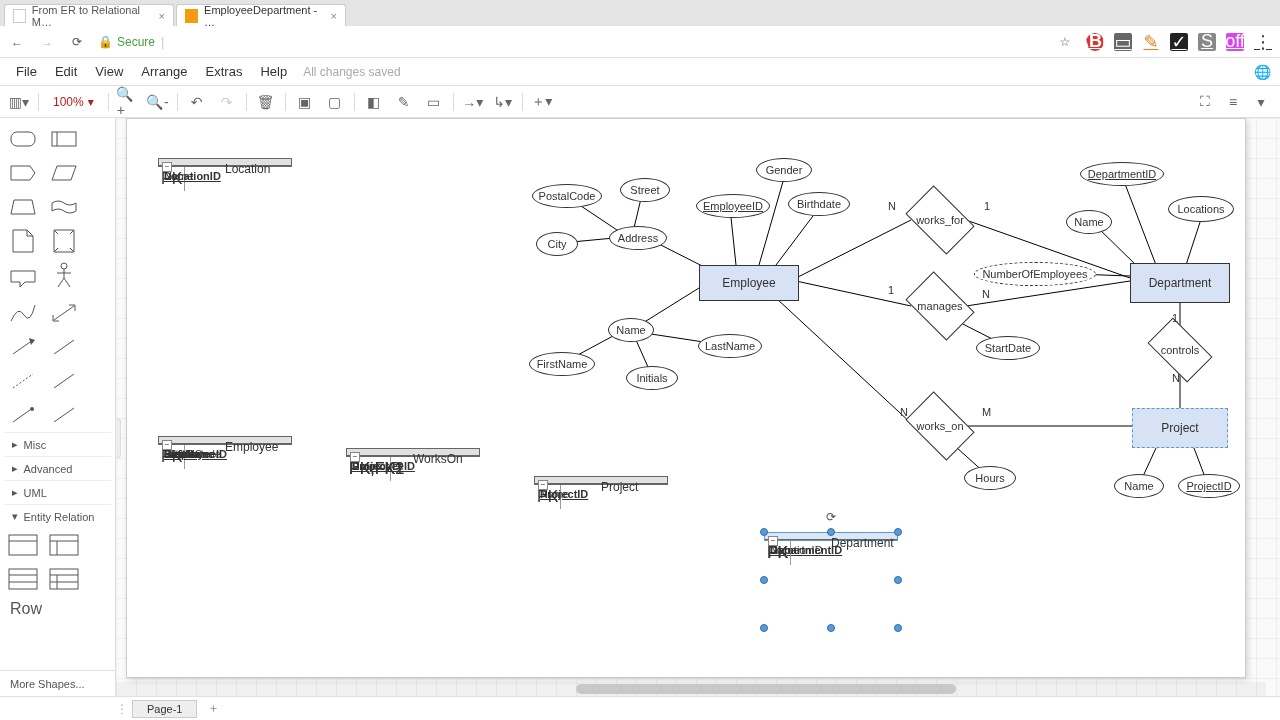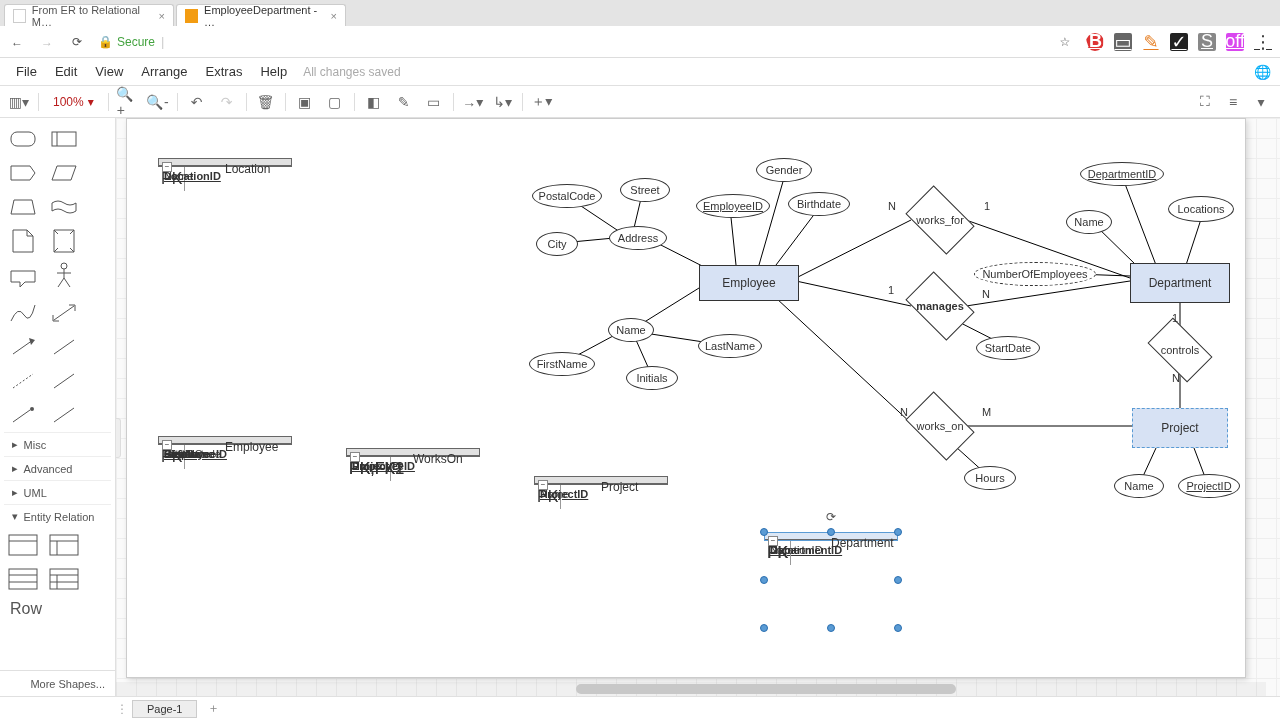--- a/index.html
+++ b/index.html
@@ -27,21 +27,21 @@
 .toolbar { height: 32px; display:flex; align-items:center; padding: 0 8px; border-bottom:1px solid #e0e0e0; gap:8px; }
 .toolbar .tbtn { width:22px; height:22px; display:inline-flex; align-items:center; justify-content:center; color:#666; cursor:pointer; font-size:14px; }
 .toolbar .sep { width:1px; height:18px; background:#ddd; }
 .toolbar .zoom { font-size:12px; color:#b91c1c; display:flex; align-items:center; gap:4px; padding:2px 6px;}
 .toolbar .right { margin-left:auto; display:flex; gap:6px; }
 .workarea { display:flex; height: calc(720px - 26px - 32px - 28px - 32px - 24px); }
 .sidebar { width:116px; border-right:1px solid #e0e0e0; display:flex; flex-direction:column; }
 .shapepal { flex:1; padding:4px; overflow:hidden; position:relative;}
 .shapecell { display:inline-flex; width:34px; height:30px; align-items:center; justify-content:center; margin:2px; cursor:pointer; }
 .paltext { font-size:11px; color:#555; padding:5px 8px; cursor:pointer; display:flex; align-items:center; gap:6px; border-top:1px solid #eee;}
-.moreshapes { height:26px; border-top:1px solid #e0e0e0; display:flex; align-items:center; padding:0 10px; font-size:11px; color:#555; cursor:pointer;justify-content:flex-end;}
+.moreshapes { height:26px; border-top:1px solid #e0e0e0; display:flex; align-items:center; padding:0 10px; font-size:11px; color:#555; cursor:pointer;}
 .canvas { flex:1; position:relative; background:#fafafa; background-image: linear-gradient(#eee 1px, transparent 1px), linear-gradient(90deg, #eee 1px, transparent 1px); background-size: 20px 20px; overflow:hidden;}
 .canvas .paper { position:absolute; left:10px; top:0px; width:1120px; height:560px; background:#fff; border:1px solid #ccc; box-shadow:2px 2px 6px rgba(0,0,0,0.15); }
 .canvas * { position:absolute; }
 svg.connectors { position:absolute; left:0; top:0; width:100%; height:100%; pointer-events:none; }
 svg.connectors line { stroke:#000; stroke-width:1; }
 .rect { background:#d7e2f4; border:1px solid #333; display:flex; align-items:center; justify-content:center; font-size:12px; }
 .rect.sel { border:1px dashed #5a9bd4; }
 .ellipse { border:1px solid #333; background:#fff; border-radius:50%; display:flex; align-items:center; justify-content:center; font-size:11px; padding:0 4px; }
 .ellipse.underline span{ text-decoration:underline; }
 .ellipse.dashed { border-style:dashed; }
@@ -345,21 +345,21 @@
         <span>Department</span>
       </div>
     <div class="rect sel" style="left:1016px; top:290px; width:96px; height:40px;">
         <span>Project</span>
       </div>
 
     <div class="diamond" style="left:795px; top:82px; width:58px; height:40px;">
         <div class="shape"></div>
         <div class="lbl">works_for</div>
       </div>
-    <div class="diamond" style="left:795px; top:168px; width:58px; height:40px;font-weight:bold;">
+    <div class="diamond" style="left:795px; top:168px; width:58px; height:40px;">
         <div class="shape"></div>
         <div class="lbl">manages</div>
       </div>
     <div class="diamond" style="left:795px; top:288px; width:58px; height:40px;">
         <div class="shape"></div>
         <div class="lbl">works_on</div>
       </div>
     <div class="diamond" style="left:1036px; top:214px; width:56px; height:36px;">
         <div class="shape"></div>
         <div class="lbl">controls</div>

